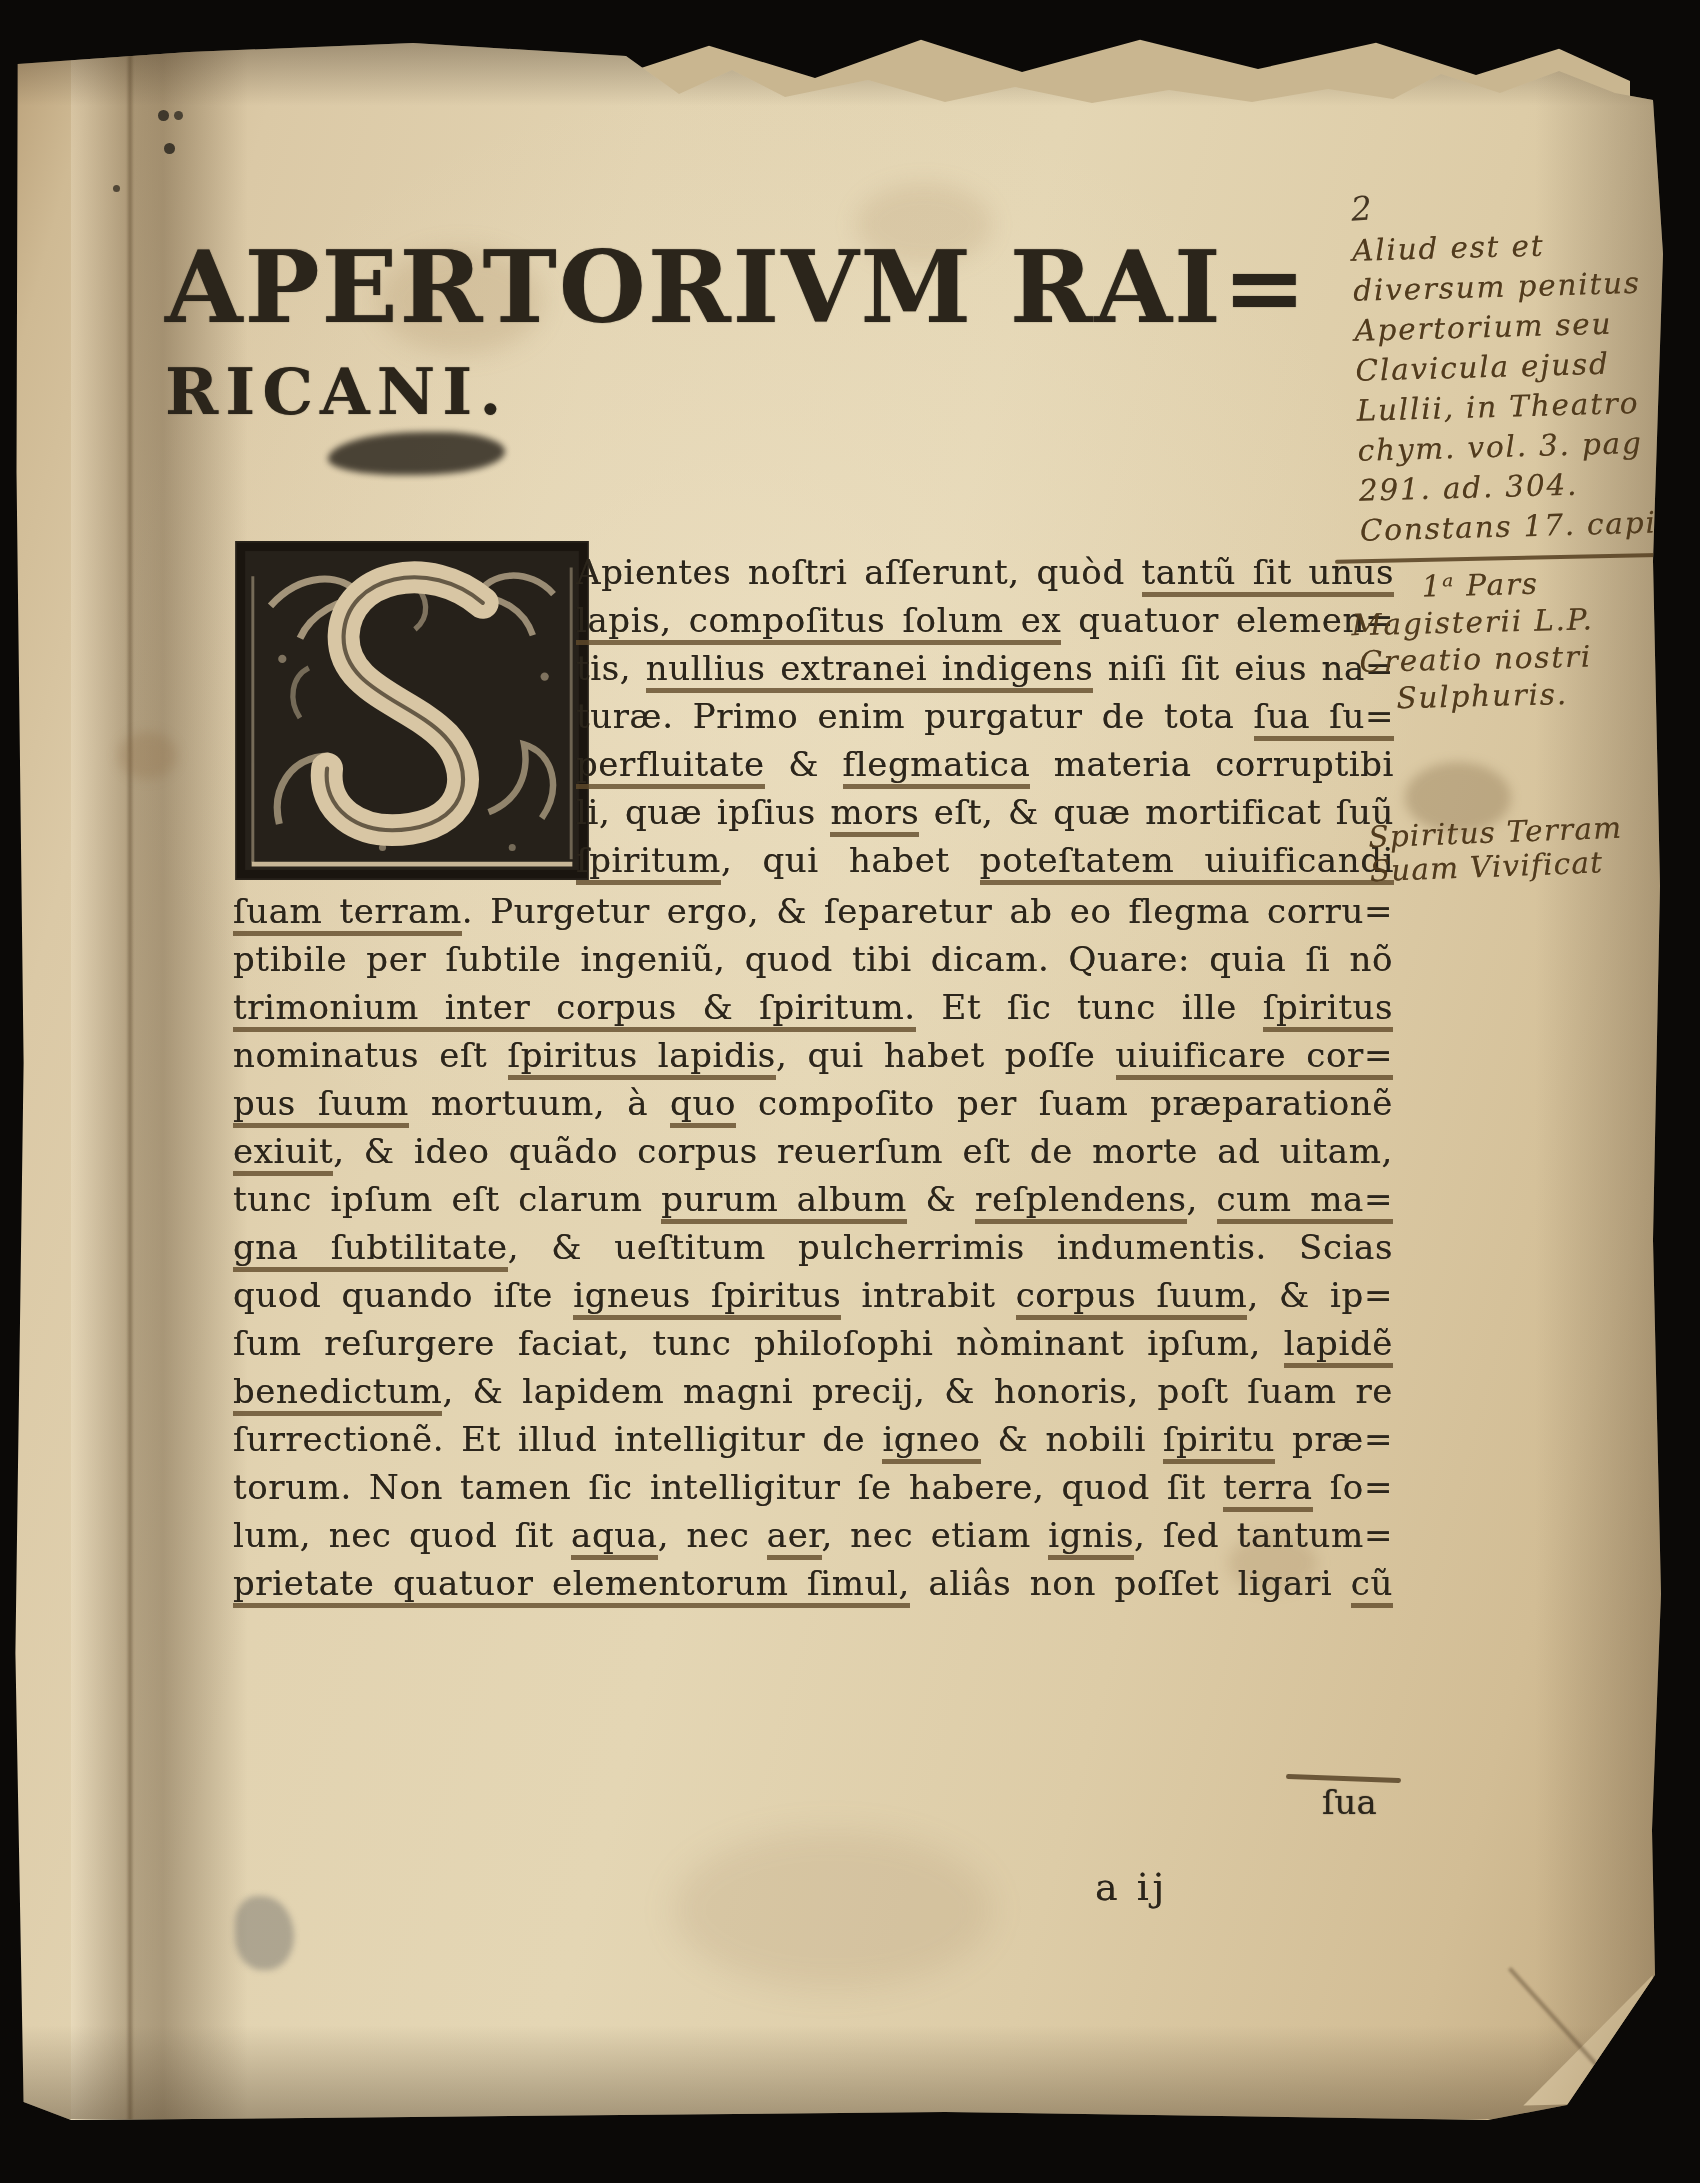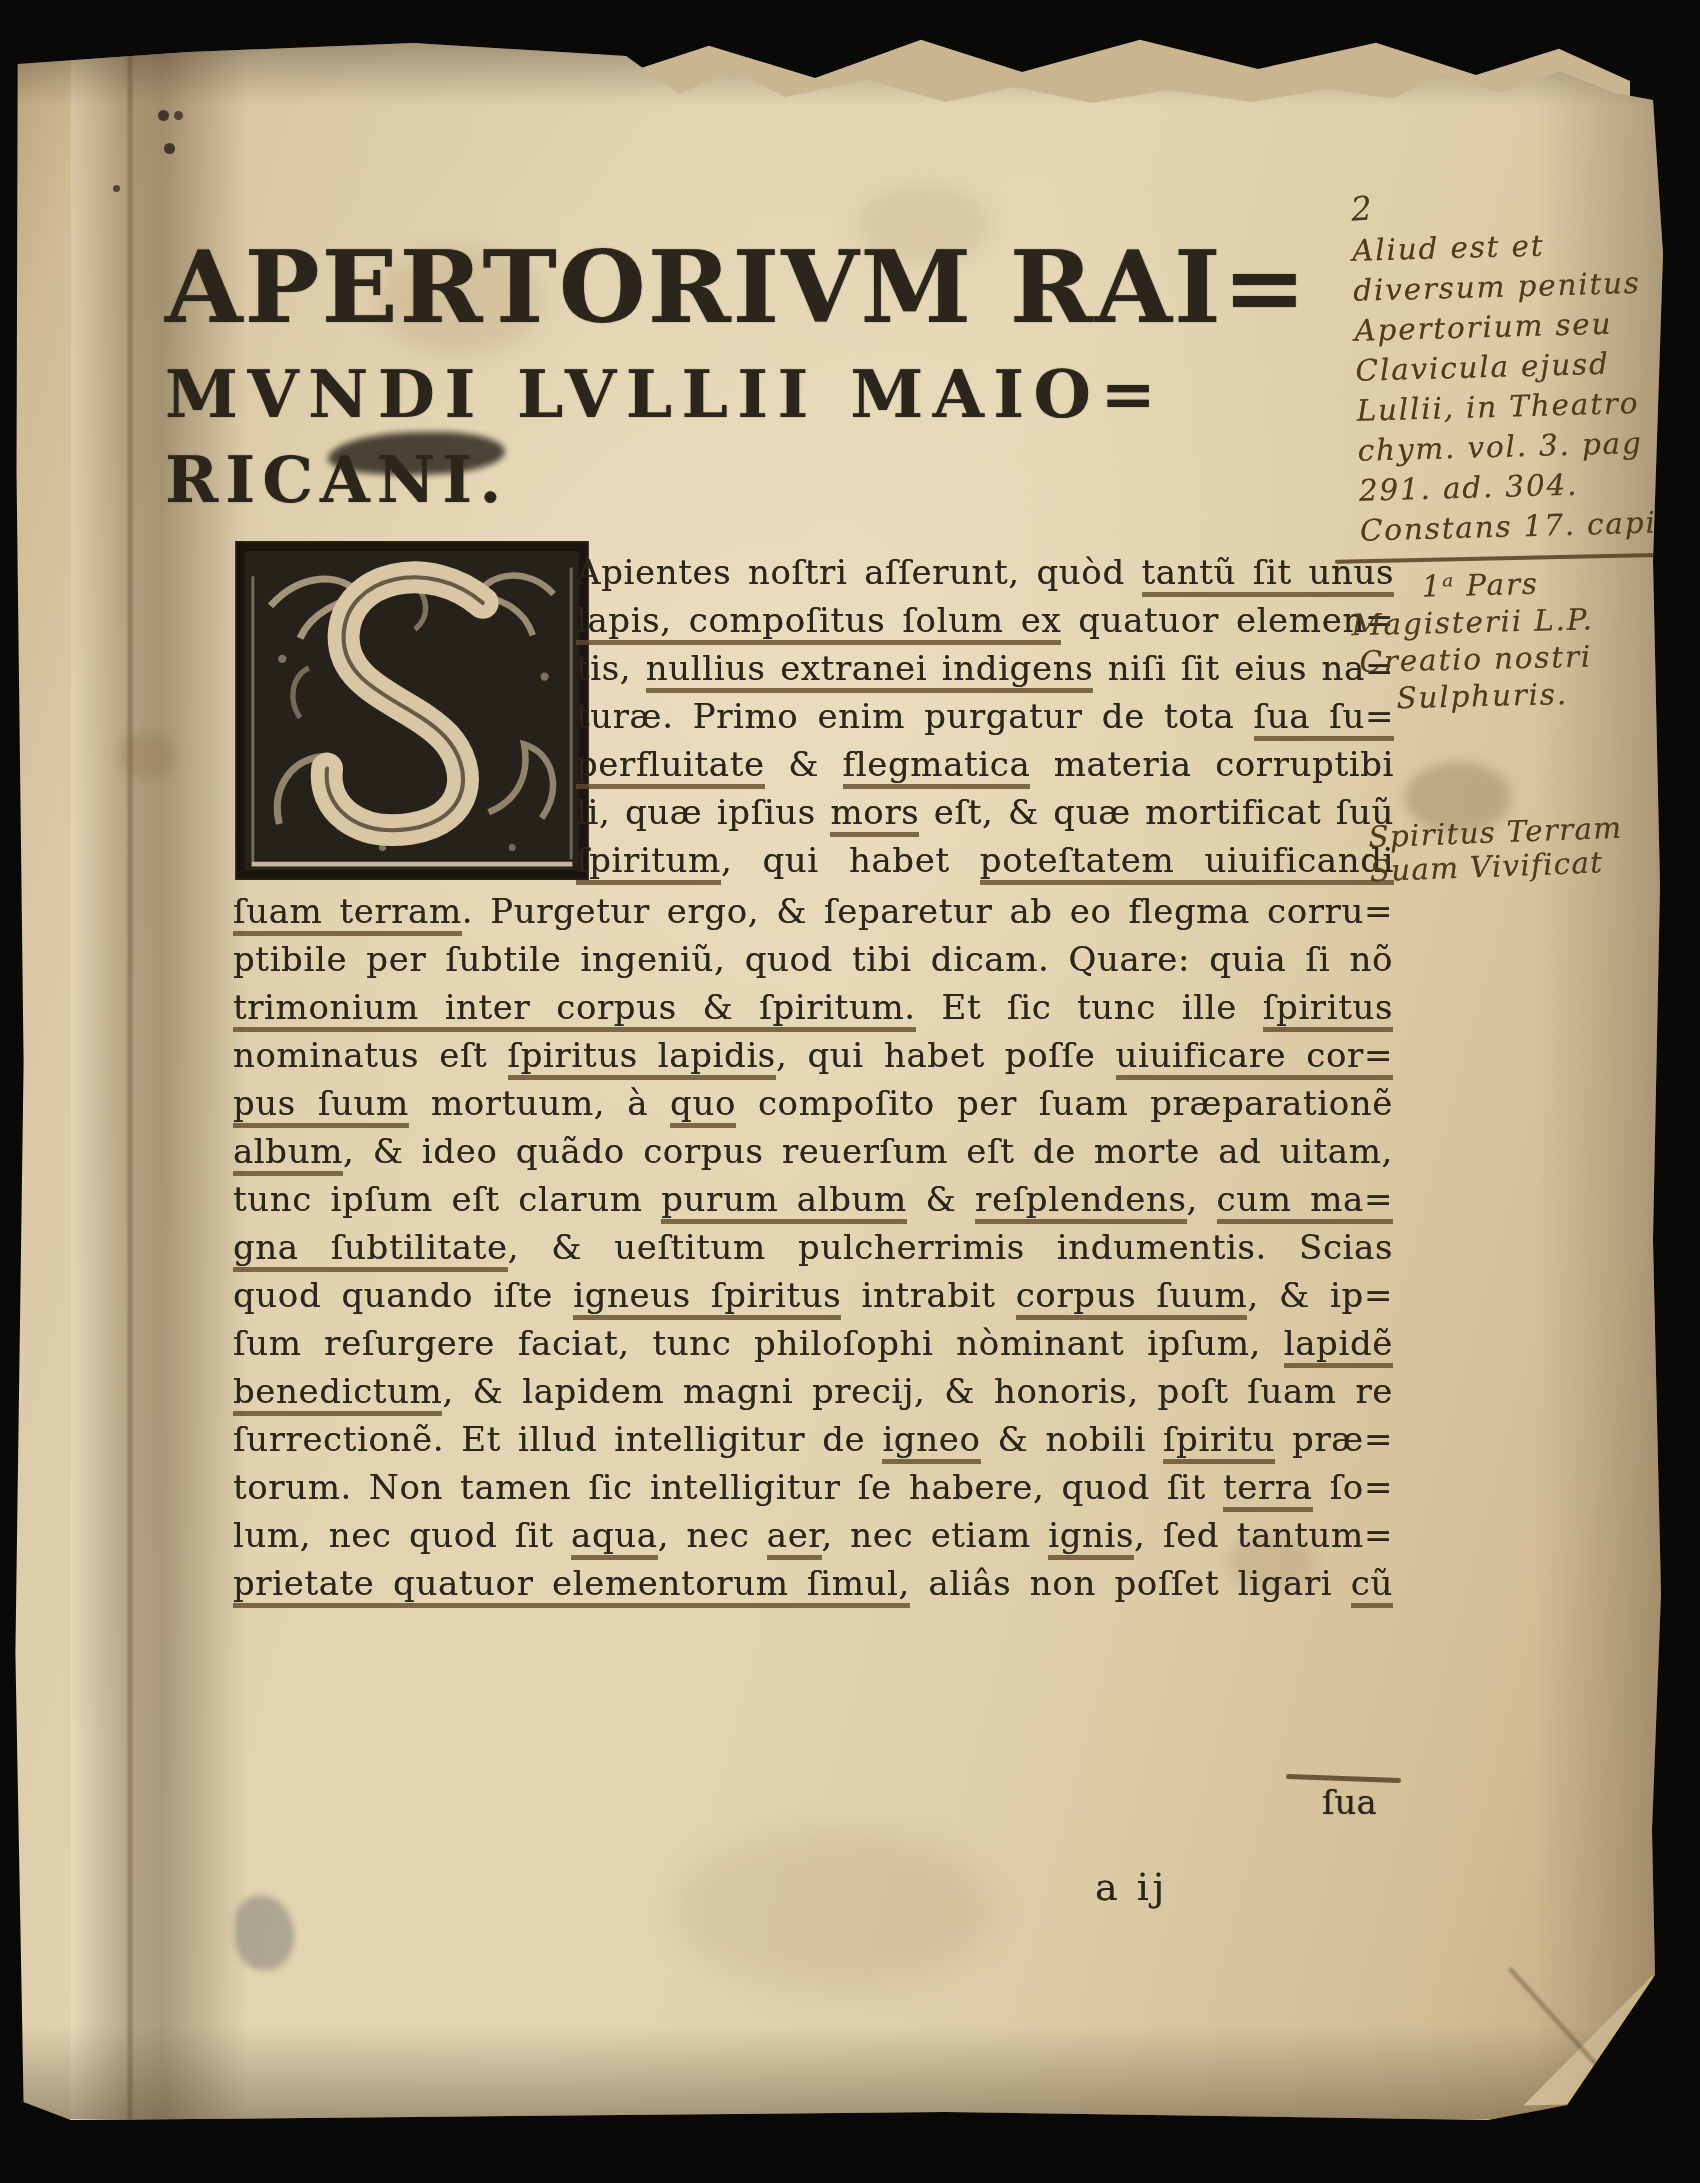--- a/index.html
+++ b/index.html
@@ -120,21 +120,20 @@
     <div class="spot stain-c"></div>
     <div class="spot stain-d"></div>
     <div class="spot stain-e"></div>
     <div class="spot stain-f"></div>
     <div class="spot gray-smudge"></div>
 
     <div class="pagenum">2</div>
 
     <div class="title-block">
       <div class="t1">APERTORIVM RAI=</div>
-      <div class="t2">MVNDI LVLLII MAIO=</div>
       <div class="t3">RICANI.</div>
     </div>
 
     <svg class="woodcut" viewBox="0 0 600 575">
       <rect x="0" y="0" width="600" height="575" fill="#26211a"></rect>
       <rect x="10" y="10" width="580" height="555" fill="none" stroke="#1a150f" stroke-width="14"></rect>
       <path d="M28,548 H572" stroke="#d8c6a4" stroke-width="8" opacity=".9"></path>
       <path d="M30,60 V545" stroke="#d8c6a4" stroke-width="5" opacity=".45"></path>
       <path d="M570,45 V540" stroke="#d8c6a4" stroke-width="5" opacity=".4"></path>
 
@@ -163,21 +162,21 @@
         <div class="bline">li, quæ ipſius <span class="u">mors</span> eſt, &amp; quæ mortificat ſuũ</div>
         <div class="bline"><span class="u">ſpiritum</span>, qui habet <span class="u">poteſtatem uiuificandi</span></div>
       </div>
 
     <div class="col col-full">
         <div class="bline"><span class="u">ſuam terram</span>. Purgetur ergo, &amp; ſeparetur ab eo flegma corru=</div>
         <div class="bline">ptibile per ſubtile ingeniũ, quod tibi dicam. Quare: quia ſi nõ</div>
         <div class="bline"><span class="u">trimonium inter corpus &amp; ſpiritum.</span> Et ſic tunc ille <span class="u">ſpiritus</span></div>
         <div class="bline">nominatus eſt <span class="u">ſpiritus lapidis</span>, qui habet poſſe <span class="u">uiuificare cor=</span></div>
         <div class="bline"><span class="u">pus ſuum</span> mortuum, à <span class="u">quo</span> compoſito per ſuam præparationẽ</div>
-        <div class="bline"><span class="u">album</span>, &amp; ideo quãdo corpus reuerſum eſt de morte ad uitam,</div>
+        <div class="bline"><span class="u">exiuit</span>, &amp; ideo quãdo corpus reuerſum eſt de morte ad uitam,</div>
         <div class="bline">tunc ipſum eſt clarum <span class="u">purum album</span> &amp; <span class="u">reſplendens</span>, <span class="u">cum ma=</span></div>
         <div class="bline"><span class="u">gna ſubtilitate</span>, &amp; ueſtitum pulcherrimis indumentis. Scias</div>
         <div class="bline">quod quando iſte <span class="u">igneus ſpiritus</span> intrabit <span class="u">corpus ſuum</span>, &amp; ip=</div>
         <div class="bline">ſum reſurgere faciat, tunc philoſophi nòminant ipſum, <span class="u">lapidẽ</span></div>
         <div class="bline"><span class="u">benedictum</span>, &amp; lapidem magni precij, &amp; honoris, poſt ſuam re</div>
         <div class="bline">ſurrectionẽ. Et illud intelligitur de <span class="u">igneo</span> &amp; nobili <span class="u">ſpiritu</span> præ=</div>
         <div class="bline">torum. Non tamen ſic intelligitur ſe habere, quod ſit <span class="u">terra</span> ſo=</div>
         <div class="bline">lum, nec quod ſit <span class="u">aqua</span>, nec <span class="u">aer</span>, nec etiam <span class="u">ignis</span>, ſed tantum=</div>
         <div class="bline"><span class="u">prietate quatuor elementorum ſimul,</span> aliâs non poſſet ligari <span class="u">cũ</span></div>
       </div>

